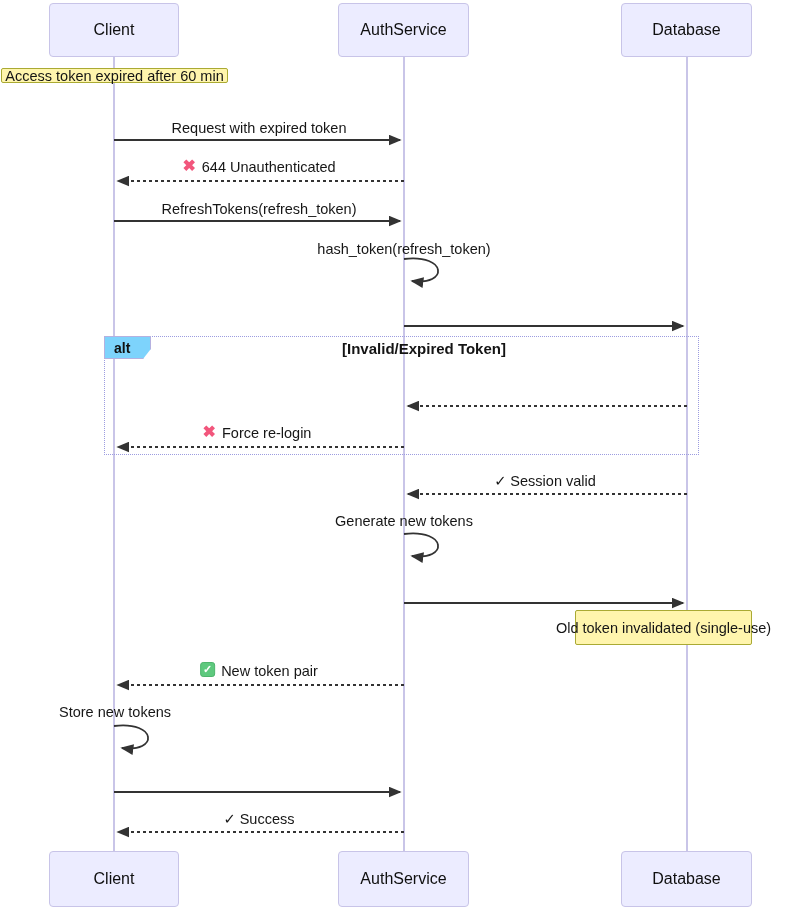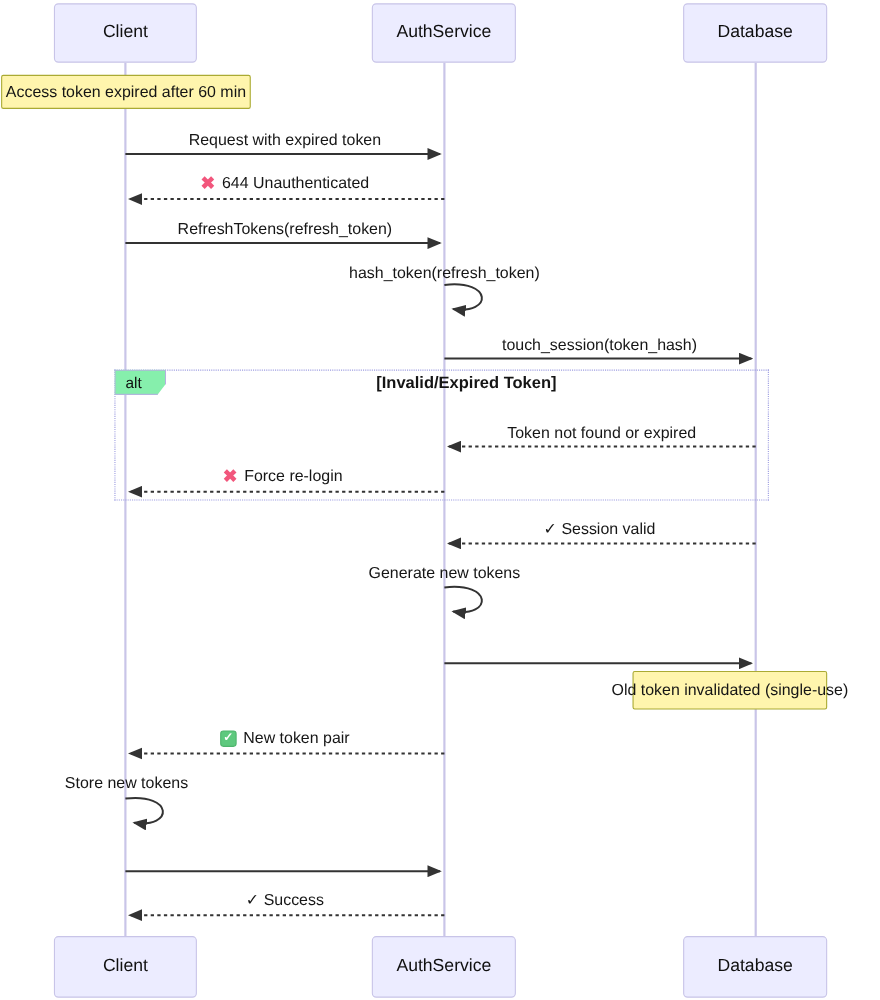--- a/index.html
+++ b/index.html
@@ -8,36 +8,36 @@
     font-family:"Liberation Sans", sans-serif;color:#111;padding-left:22px;
   }
   .actor{
     position:absolute;background:#ECECFF;border:1px solid #C8C4E8;border-radius:4px;
     display:flex;align-items:center;justify-content:center;
     font-size:16px;color:#0f0f0f;box-sizing:border-box;
   }
   .msg{
     position:absolute;transform:translateX(-50%);white-space:nowrap;
     font-size:14.5px;line-height:19px;color:#161616;
-    display:flex;align-items:center;gap:6px;
+    display:flex;align-items:flex-start;gap:6px;
   }
   .note{
     position:absolute;background:#FFF5AD;border:1px solid #AAAA33;border-radius:2px;
     display:flex;align-items:center;justify-content:center;
     font-size:14.5px;color:#151515;box-sizing:border-box;white-space:nowrap;
   }
   .altbox{
     position:absolute;left:104px;top:336px;width:595px;height:119px;
     border:1px dotted #9c9ce0;box-sizing:border-box;background:transparent;
   }
   .alt-tab{
     position:absolute;left:104px;top:336px;width:47px;height:23px;
-    background:#86efac;border:1px solid #b5b1e0;box-sizing:border-box;
+    background:#7dd3fc;border:1px solid #b5b1e0;box-sizing:border-box;
     clip-path:polygon(0 0,100% 0,100% 55%,83% 100%,0 100%);
-    font-size:14px;font-weight:400;display:flex;align-items:center;
+    font-size:14px;font-weight:700;display:flex;align-items:center;
     padding-left:9px;color:#0f0f0f;
   }
   .alt-cond{
     position:absolute;left:424px;top:340px;transform:translateX(-50%);
     font-size:15px;font-weight:700;color:#141414;white-space:nowrap;
   }
   .xmark{color:#F2567C;font-weight:700;font-size:16px;line-height:16px;}
   .checkbox-green{
     display:inline-flex;width:15px;height:15px;background:#5EC97E;border:1px solid #4fb56d;
     border-radius:3px;color:#fff;font-size:11px;font-weight:700;
@@ -91,21 +91,21 @@
   <div class="actor" style="left:49px;top:851px;width:130px;height:56px">
       <span>Client</span>
     </div>
   <div class="actor" style="left:338px;top:851px;width:131px;height:56px">
       <span>AuthService</span>
     </div>
   <div class="actor" style="left:621px;top:851px;width:131px;height:56px">
       <span>Database</span>
     </div>
 
-  <div class="note" style="left:1px;top:68px;width:227px;height:31px">
+  <div class="note" style="left:1px;top:68px;width:227px;height:15px">
       <span>Access token expired after 60 min</span>
     </div>
   <div class="note" style="left:575px;top:610px;width:177px;height:35px">
       <span>Old token invalidated (single-use)</span>
     </div>
 
   <div class="altbox"></div>
   <div class="alt-tab">
       <span>alt</span>
     </div>
@@ -117,26 +117,20 @@
   <div class="msg" style="left:259px;top:158px">
       <span class="xmark">✖</span>
       <span>644 Unauthenticated</span>
     </div>
   <div class="msg" style="left:259px;top:200px">
       <span>RefreshTokens(refresh_token)</span>
     </div>
   <div class="msg" style="left:404px;top:240px">
       <span>hash_token(refresh_token)</span>
     </div>
-  <div class="msg" style="left:545px;top:305px">
-      <span>touch_session(token_hash)</span>
-    </div>
-  <div class="msg" style="left:547px;top:385px">
-      <span>Token not found or expired</span>
-    </div>
   <div class="msg" style="left:257px;top:424px">
       <span class="xmark">✖</span>
       <span>Force re-login</span>
     </div>
   <div class="msg" style="left:545px;top:472px">
       <span>✓ Session valid</span>
     </div>
   <div class="msg" style="left:404px;top:512px">
       <span>Generate new tokens</span>
     </div>

